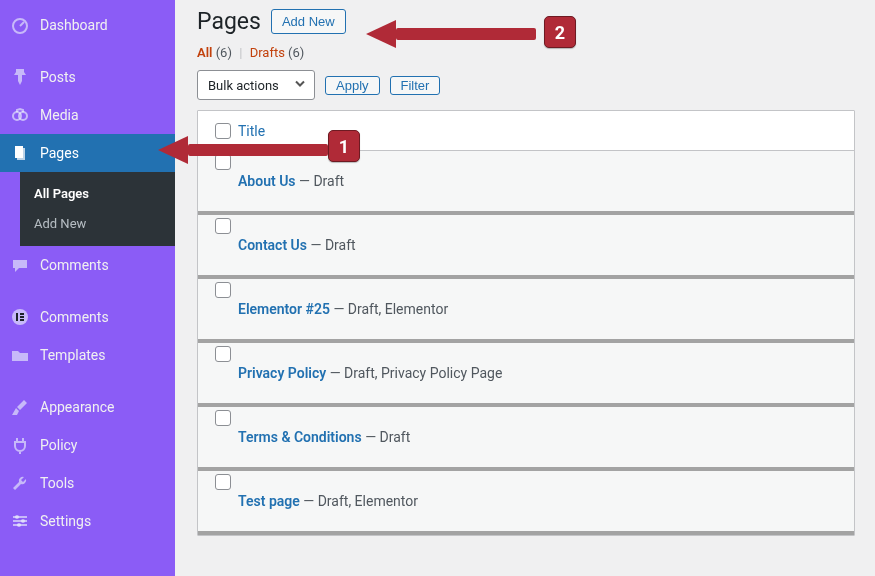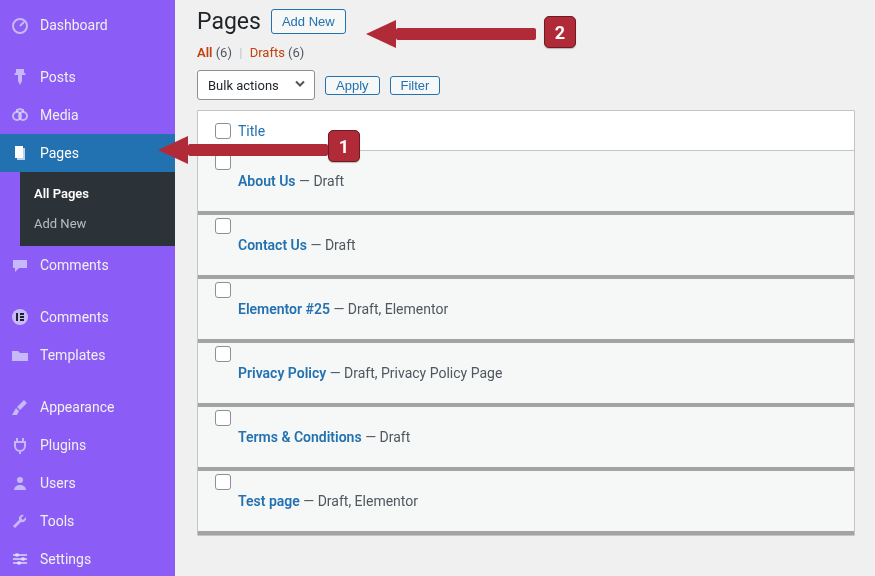--- a/index.html
+++ b/index.html
@@ -345,32 +345,23 @@
     </span>
     <span>Appearance</span>
   </div>
 
   <div class="side-item">
     <span class="icon">
       <svg width="20" height="20" viewBox="0 0 20 20">
           <path d="M7 3v4h6V3M5 7h10v4a5 5 0 0 1-10 0z M10 16v3" fill="none" stroke="currentColor" stroke-width="2"></path>
         </svg>
     </span>
-    <span>Plugins</span>
-  </div>
-
-  <div class="side-item">
-    <span class="icon">
-      <svg width="20" height="20" viewBox="0 0 20 20">
-          <circle cx="10" cy="7" r="3" fill="currentColor"></circle>
-          <path d="M4 17c0-3 3-5 6-5s6 2 6 5z" fill="currentColor"></path>
-        </svg>
-    </span>
-    <span>Users</span>
-  </div>
+    <span>Policy</span>
+  </div>
+
 
   <div class="side-item">
     <span class="icon">
       <svg width="20" height="20" viewBox="0 0 20 20">
           <path d="M14 4a4 4 0 0 0-5 5l-6 6 2 2 6-6a4 4 0 0 0 5-5l-3 3-2-2z" fill="currentColor"></path>
         </svg>
     </span>
     <span>Tools</span>
   </div>
 

